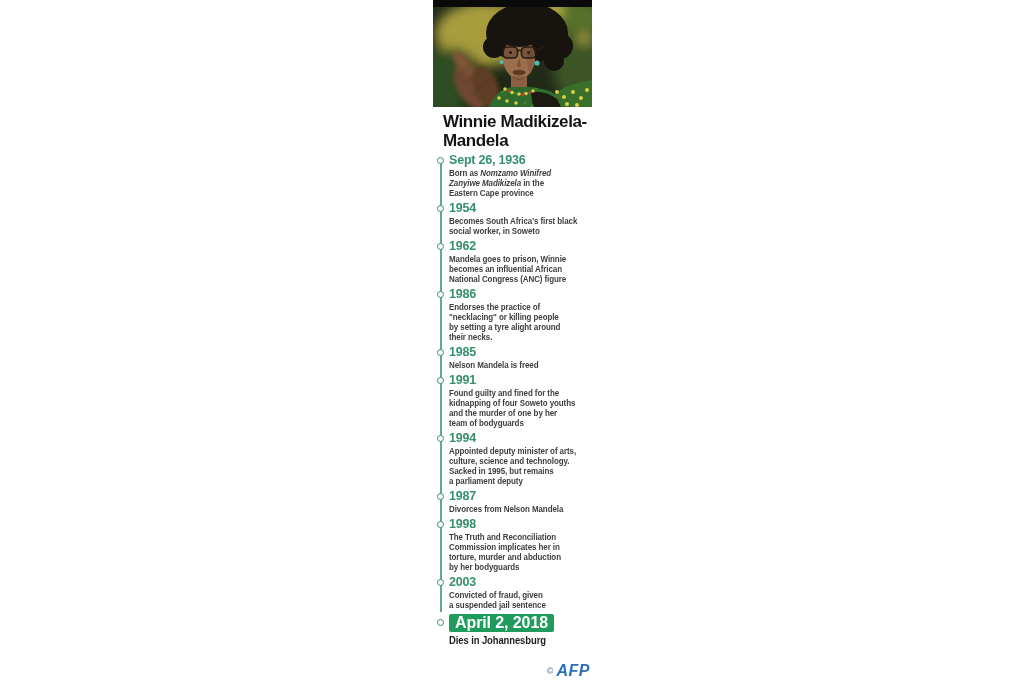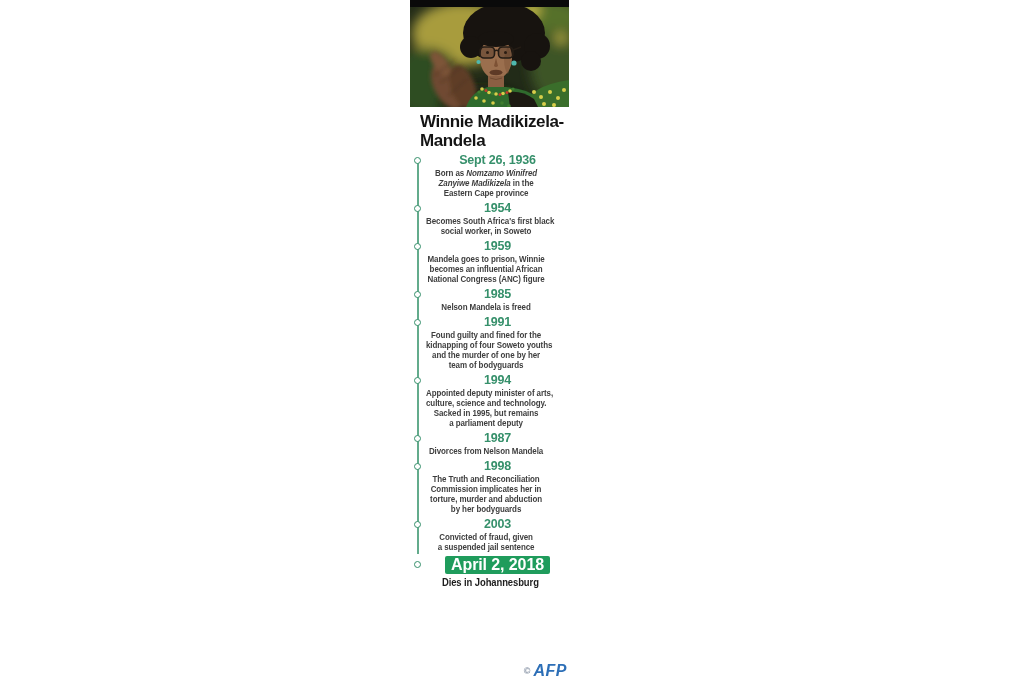--- a/index.html
+++ b/index.html
@@ -1,33 +1,33 @@
 <!DOCTYPE html>
 <html style="--accent-green: #36906B; --accent-green-light: #63ab8c; --badge-green: #1F9C5C; --body-text: #3E3E3E; --afp-blue: #2D6FB7; --anc-green: #2f6b2d; --anc-yellow: #d8ce4a;"><head>
 <meta charset="utf-8">
 <style>
   html,body{margin:0;padding:0;}
   body{
     width:1024px;height:682px;background:#ffffff;overflow:hidden;position:relative;
     font-family:"Liberation Sans","DejaVu Sans",sans-serif;
   }
-  .column{position:absolute;left:410px;top:0;width:159px;height:682px;}
+  .column{position:absolute;left:433px;top:0;width:159px;height:682px;}
   .photo{width:159px;height:107px;overflow:hidden;background:#222b18;}
   .photo svg{display:block;}
   h1{
     margin:5px 0 4px 10px;
     font-size:17px;line-height:19px;font-weight:bold;
     letter-spacing:-0.4px;color:#141414;
   }
   .timeline{position:relative;margin-left:4px;}
   .timeline::before{
     content:"";position:absolute;left:3px;top:8px;bottom:34px;width:2px;
     background:var(--accent-green-light,#63ab8c);
   }
-  .entry{position:relative;padding-left:12px;margin-bottom:4px;text-align:center;}
+  .entry{position:relative;padding-left:12px;margin-bottom:4px;}
   .dot{
     position:absolute;left:0;top:2.5px;width:5px;height:5px;border-radius:50%;
     border:1.6px solid var(--accent-green,#36906B);background:#fff;z-index:1;
   }
   .date{
     font-size:12.5px;line-height:12.5px;font-weight:bold;
     color:var(--accent-green,#36906B);margin-bottom:1.5px;letter-spacing:-0.2px;
   }
   .body{
     font-size:9.5px;line-height:10px;font-weight:bold;
@@ -159,26 +159,34 @@
     <div class="entry">
       <span class="dot"></span>
       <div class="date">1954</div>
       <div class="body">Becomes South Africa's first black
 social worker, in Soweto</div>
     </div>
 
 
     <div class="entry">
       <span class="dot"></span>
-      <div class="date">1959</div>
+      <div class="date">1962</div>
       <div class="body">Mandela goes to prison, Winnie
 becomes an influential African
 National Congress (ANC) figure</div>
     </div>
 
+    <div class="entry">
+      <span class="dot"></span>
+      <div class="date">1986</div>
+      <div class="body">Endorses the practice of
+"necklacing" or killing people
+by setting a tyre alight around
+their necks.</div>
+    </div>
 
     <div class="entry">
       <span class="dot"></span>
       <div class="date">1985</div>
       <div class="body">Nelson Mandela is freed</div>
     </div>
 
     <div class="entry">
       <span class="dot"></span>
       <div class="date">1991</div>

